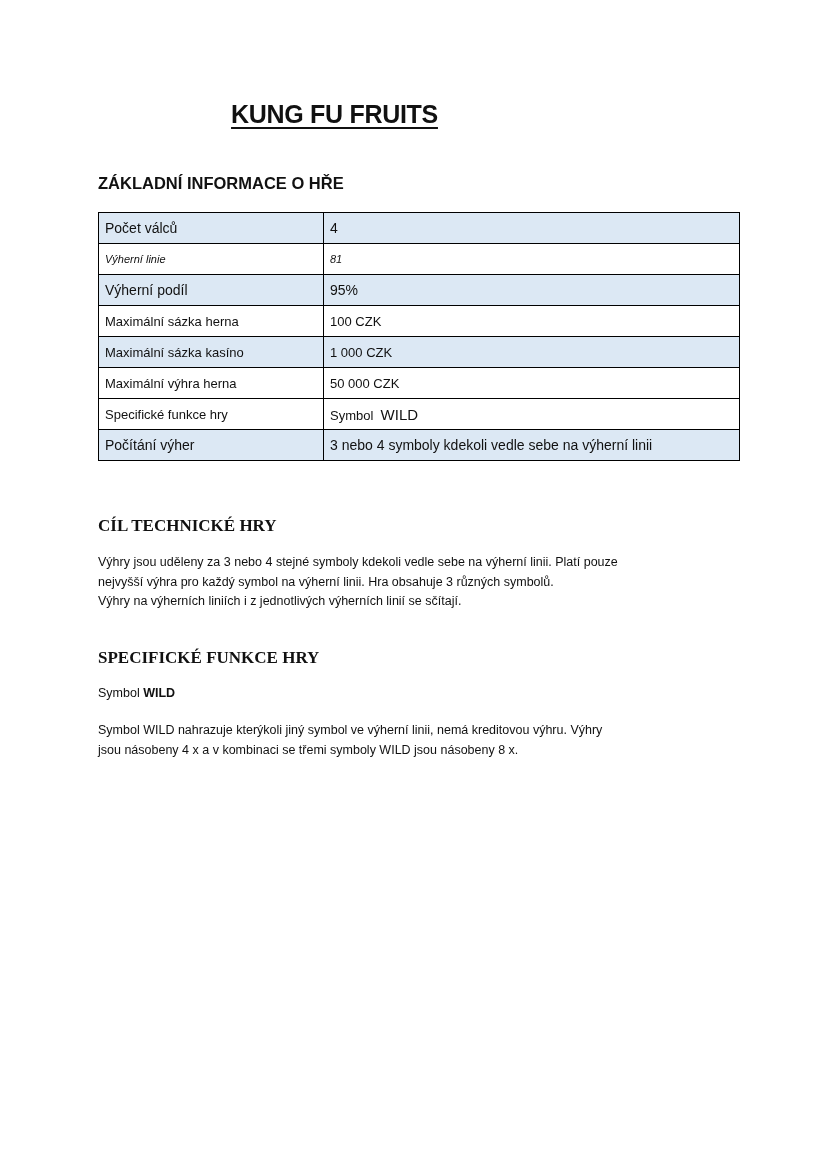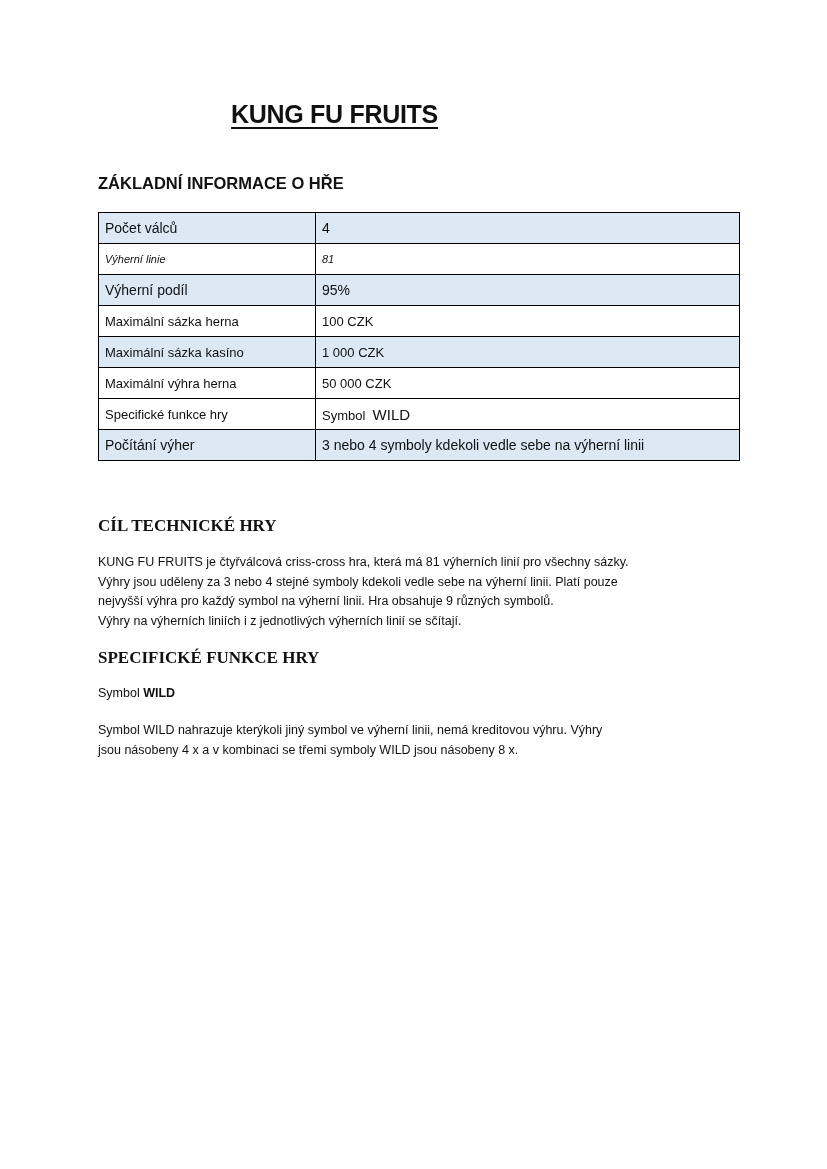--- a/index.html
+++ b/index.html
@@ -17,21 +17,21 @@
     position: absolute; left: 98px; top: 174px;
     font-family: "Liberation Sans", sans-serif; font-weight: bold; font-size: 16.5px;
   }
 
   table.info {
     position: absolute; left: 98px; top: 212px; width: 642px;
     border-collapse: collapse;
     font-family: "Liberation Sans", sans-serif; font-size: 13px;
   }
   table.info td {
-    border: 1px solid #000; height: 30px; padding: 0 0 0 6px; vertical-align: middle;
+    border: 1px solid #000; height: 30px; padding: 0 8px 0 6px; vertical-align: middle;
   }
   table.info td.c1 { width: 210px; }
   table.info tr.shaded td { background: #dce8f4; }
   table.info tr.small td { font-size: 11px; font-style: italic; }
   table.info tr.mid td { font-size: 14px; }
   .wild-big { font-size: 15px; }
 
   .h-serif {
     position: absolute; left: 98px;
     font-family: "Liberation Serif", serif; font-weight: bold; font-size: 17px;
@@ -86,23 +86,22 @@
     <tr class="shaded mid">
       <td class="c1">Počítání výher</td>
       <td>3 nebo 4 symboly kdekoli vedle sebe na výherní linii</td>
     </tr>
   </tbody>
     </table>
 
   <div class="h-serif" style="top:516px;text-align:right;">CÍL TECHNICKÉ HRY</div>
 
   <div class="para" style="top:553px;">
-    <span class="line">KUNG FU FRUITS je čtyřválcová criss-cross hra, která má 81 výherních linií pro všechny sázky.</span>
     <span class="line">Výhry jsou uděleny za 3 nebo 4 stejné symboly kdekoli vedle sebe na výherní linii. Platí pouze</span>
-    <span class="line">nejvyšší výhra pro každý symbol na výherní linii. Hra obsahuje 9 různých symbolů.</span>
+    <span class="line">nejvyšší výhra pro každý symbol na výherní linii. Hra obsahuje 3 různých symbolů.</span>
     <span class="line">Výhry na výherních liniích i z jednotlivých výherních linií se sčítají.</span>
   </div>
 
   <div class="h-serif" style="top:648px;">SPECIFICKÉ FUNKCE HRY</div>
 
   <div class="para" style="top:684px;">
     <span>Symbol</span>
     <b>WILD</b>
   </div>
 

